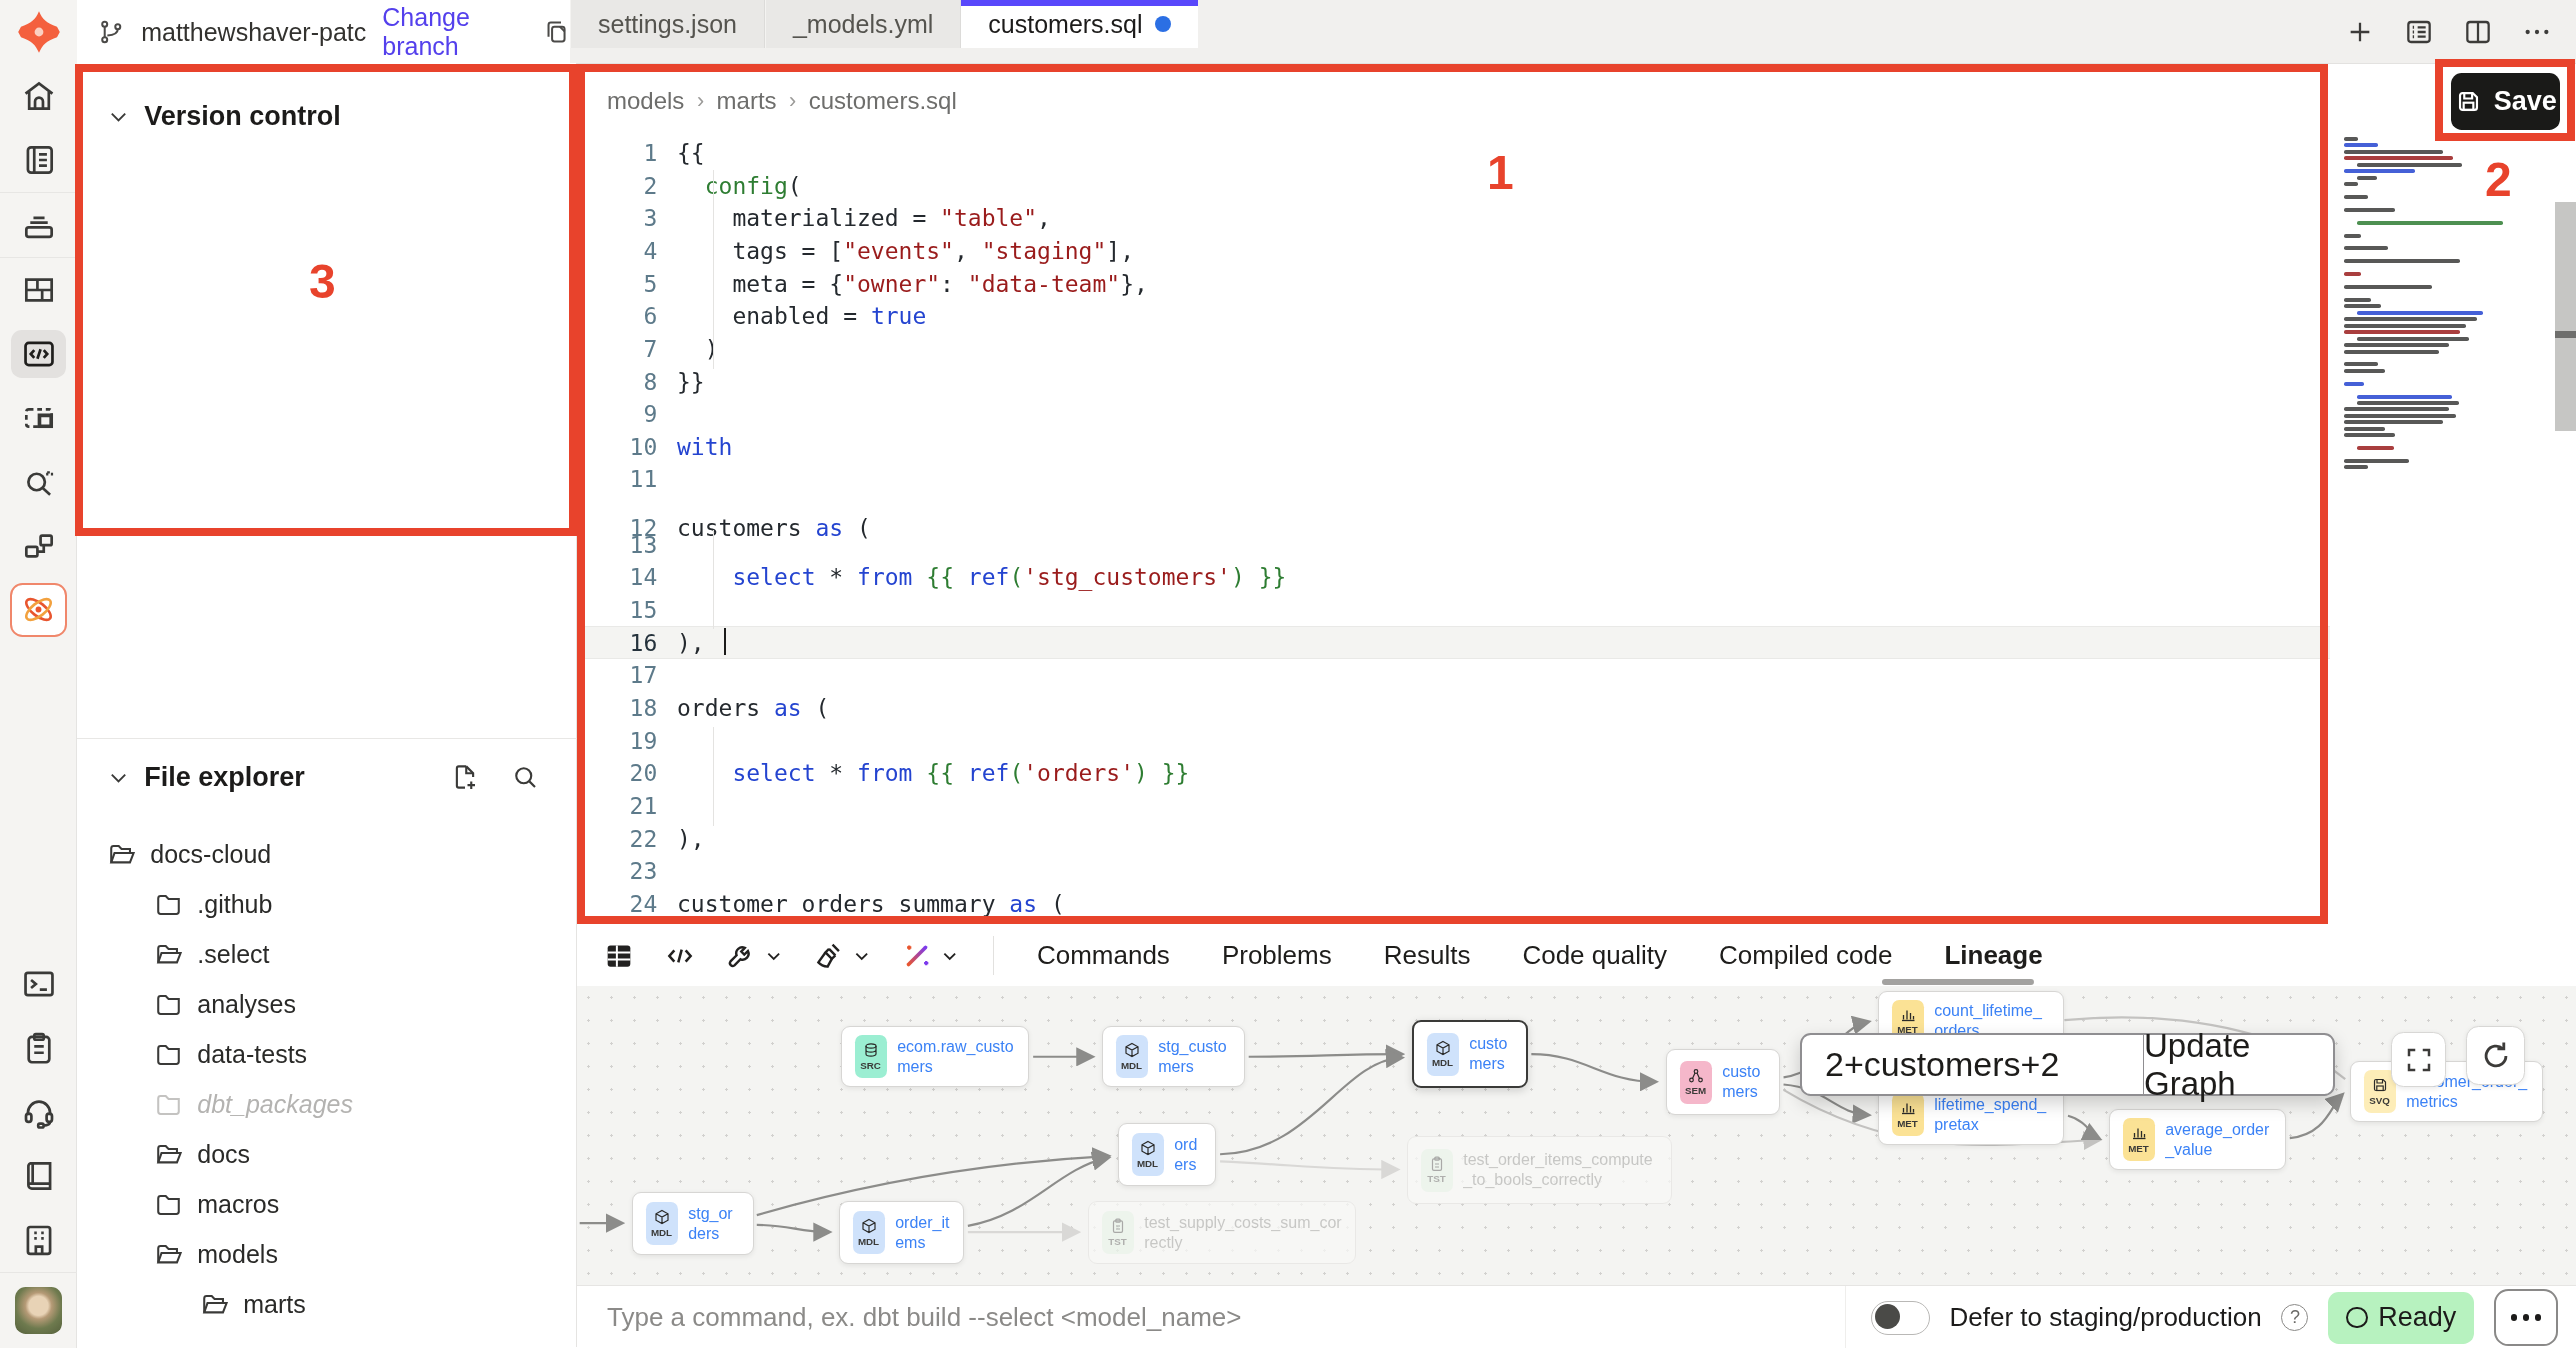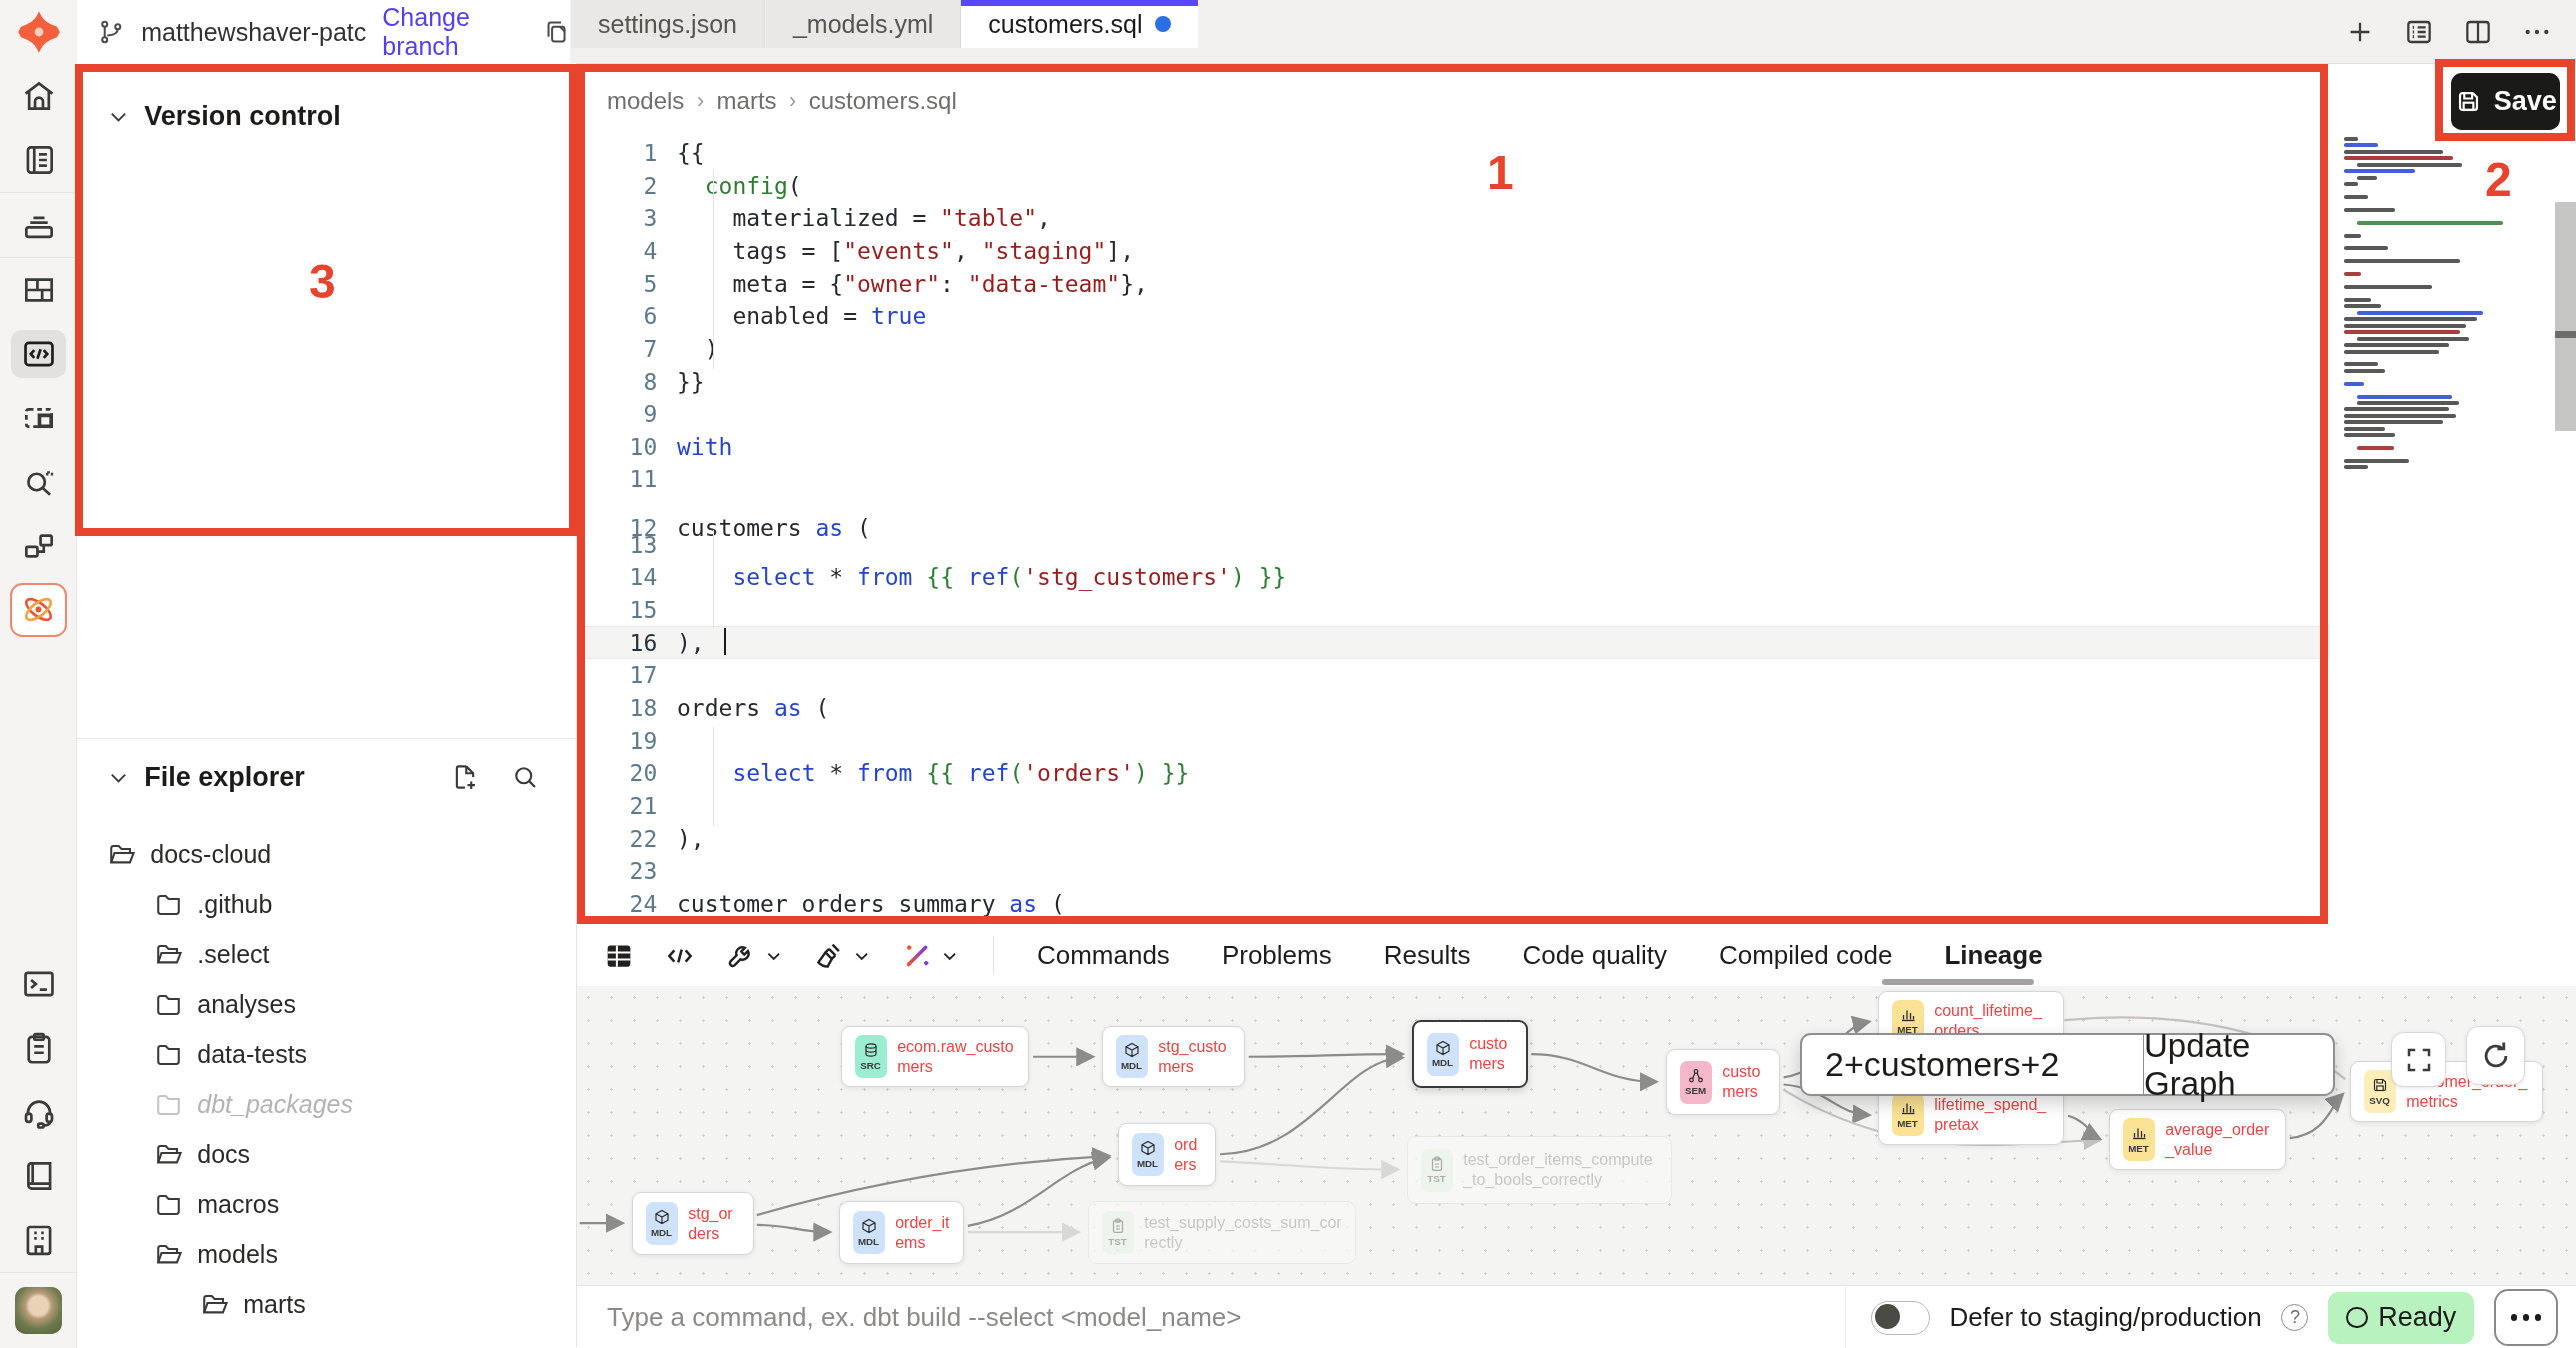--- a/index.html
+++ b/index.html
@@ -77,21 +77,21 @@
     background-image:radial-gradient(#d2d1cf 1.4px, transparent 1.4px); background-size:23px 23px; overflow:hidden; }
 
   
   .lnode { position:absolute; background:#fff; border:1.3px solid #d7d6d4; border-radius:9px; box-shadow:0 1.8px 5.4px rgba(0,0,0,.07); display:flex; align-items:center; gap:10.7px; padding:0 12.5px; z-index:2; }
   .lnode.selected { border:2.7px solid #3a3a38; box-shadow:0 2.7px 9px rgba(0,0,0,.15); }
   .lnode.faded { border-color:#e6e5e3; box-shadow:none; background:#f8f8f6; opacity:.75; }
   .lnode.faded .lnode-label { color:#b9b9b7; }
   .lnode.faded .lbadge { opacity:.5; }
   .lbadge { width:32px; height:43px; border-radius:7.2px; display:flex; flex-direction:column; align-items:center; justify-content:center; gap:1.8px; flex:none; }
   .lbadge span { font-size:9.8px; font-weight:bold; color:#3a3a38; }
-  .lnode-label { font-size:16px; color:#ef4444; overflow-wrap:anywhere; line-height:1.25; }
+  .lnode-label { font-size:16px; color:#3b82f6; overflow-wrap:anywhere; line-height:1.25; }
   #lineage-controls { position:absolute; left:1223px; top:47px; width:535px; height:63px; background:#fff; border:2.2px solid #8f8e91; border-radius:10.7px; display:flex; z-index:3; box-shadow:0 7.2px 18px rgba(0,0,0,.18); }
   #lineage-input { flex:1; display:flex; align-items:center; padding-left:23px; font-size:34px; color:#1d1c1a; }
   #lineage-update { width:190px; border-left:1.8px solid #8f8e91; display:flex; align-items:center; justify-content:center; font-size:33px; color:#1d1c1a; cursor:pointer; }
   .canvas-btn { position:absolute; background:#fff; border:1.8px solid #d8d7d5; border-radius:12.5px; display:flex; align-items:center; justify-content:center; z-index:4; cursor:pointer; box-shadow:0 1.8px 5.4px rgba(0,0,0,.08); }
 
   
   #command-bar { position:absolute; left:0; top:360px; width:1999px; height:64px; background:#fff; border-top:0.9px solid #e6e5e3; display:flex; align-items:center; }
   #command-input { flex:1; border:none; outline:none; font-size:26px; color:#1c1b1a; padding-left:30px; font-family:"Liberation Sans",sans-serif; }
   #command-input::placeholder { color:#8b8a88; }
   #cmd-right { display:flex; align-items:center; gap:19.7px; padding-right:18px; border-left:0.9px solid #efeeec; height:100%; padding-left:25px; }

